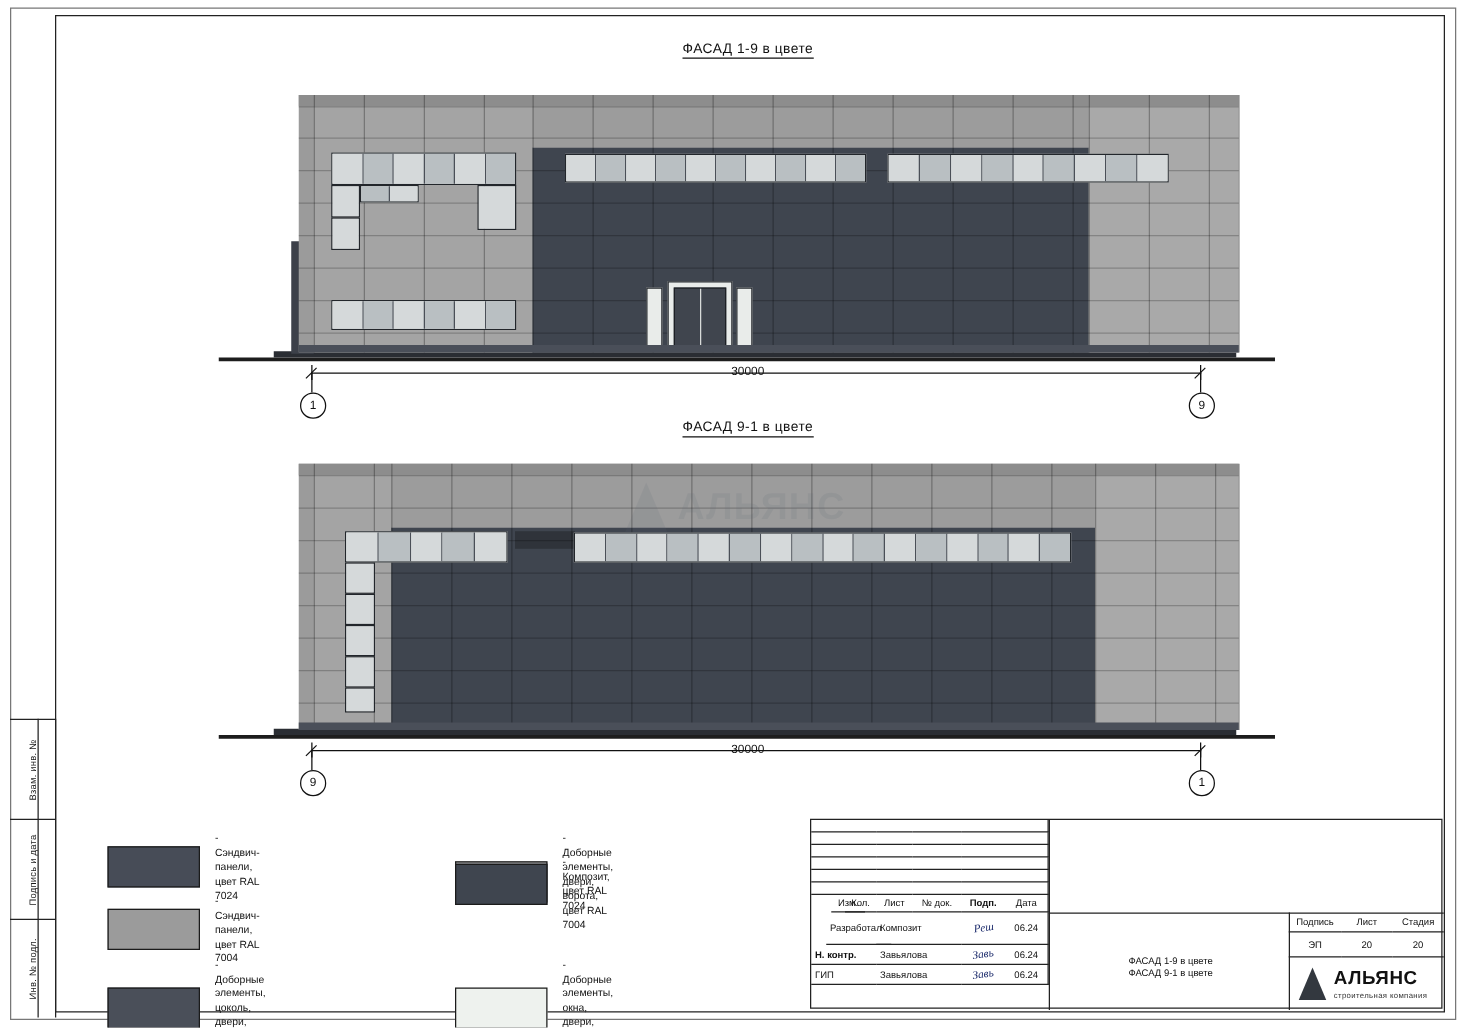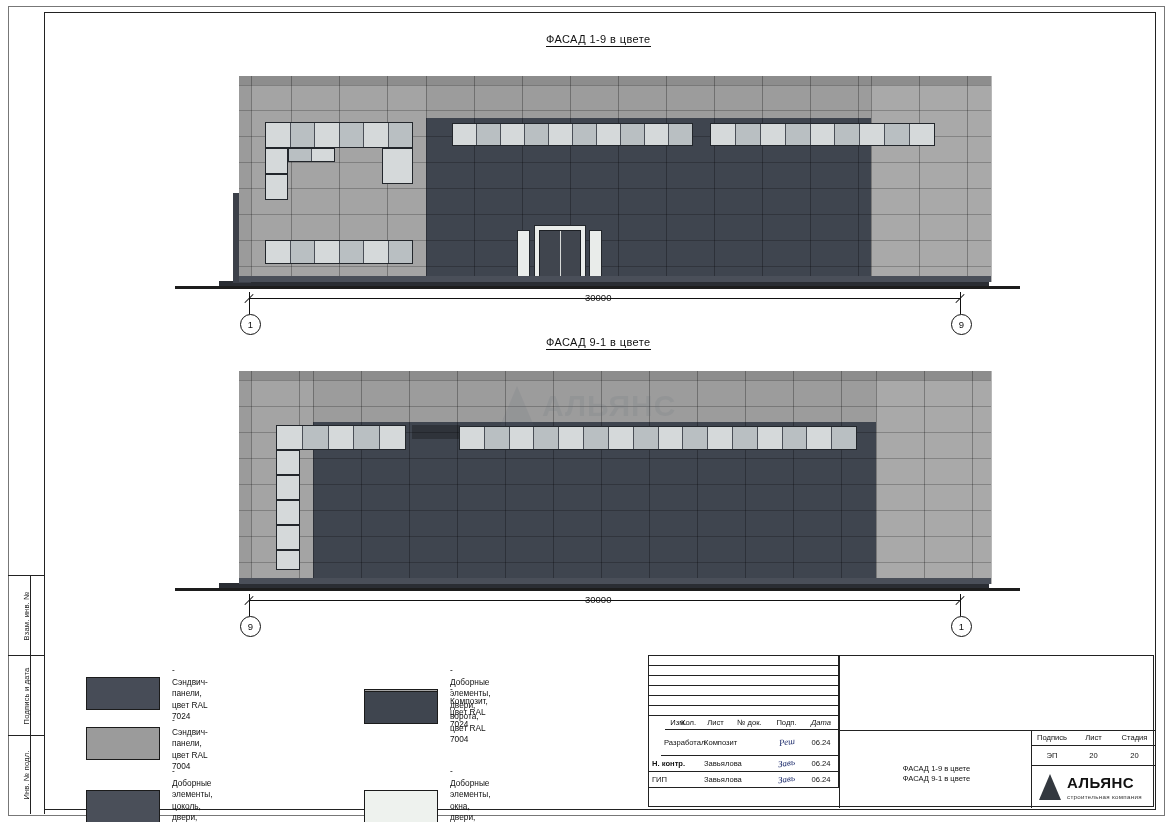--- a/index.html
+++ b/index.html
@@ -610,22 +610,22 @@
     <div class="cell nr" style="left:27px; top:50px; width:25px; height:10px;"></div>
     <div class="cell nr" style="left:52px; top:50px; width:29px; height:10px;"></div>
     <div class="cell nr" style="left:81px; top:50px; width:39px; height:10px;"></div>
     <div class="cell nr" style="left:120px; top:50px; width:35px; height:10px;"></div>
     <div class="cell" style="left:155px; top:50px; width:35px; height:10px;"></div>
 
     <div class="cell nr" style="left:0px; top:60px; width:27px; height:14px;margin-left:16px;">Изм.</div>
     <div class="cell nr" style="left:27px; top:60px; width:25px; height:14px;">Кол.</div>
     <div class="cell nr" style="left:52px; top:60px; width:29px; height:14px;">Лист</div>
     <div class="cell nr" style="left:81px; top:60px; width:39px; height:14px;">№ док.</div>
-    <div class="cell nr" style="left:120px; top:60px; width:35px; height:14px;">Подп.</div>
-    <div class="cell" style="left:155px; top:60px; width:35px; height:14px;font-style:italic;">Дата</div>
+    <div class="cell nr" style="left:120px; top:60px; width:35px; height:14px;font-weight:bold;">Подп.</div>
+    <div class="cell" style="left:155px; top:60px; width:35px; height:14px;">Дата</div>
 
     <div class="cell left nr" style="left:12px; top:74px; width:52px; height:26px;">Разработал</div>
     <div class="cell left nr" style="left:52px; top:74px; width:68px; height:26px;">Композит</div>
     <div class="cell nr" style="left:120px; top:74px; width:35px; height:26px;">
         <span class="sign">Реш</span>
       </div>
     <div class="cell" style="left:155px; top:74px; width:35px; height:26px;">06.24</div>
 
     <div class="cell left nr" style="left:0px; top:100px; width:52px; height:16px;font-weight:bold;">Н. контр.</div>
     <div class="cell left nr" style="left:52px; top:100px; width:68px; height:16px;">Завьялова</div>

